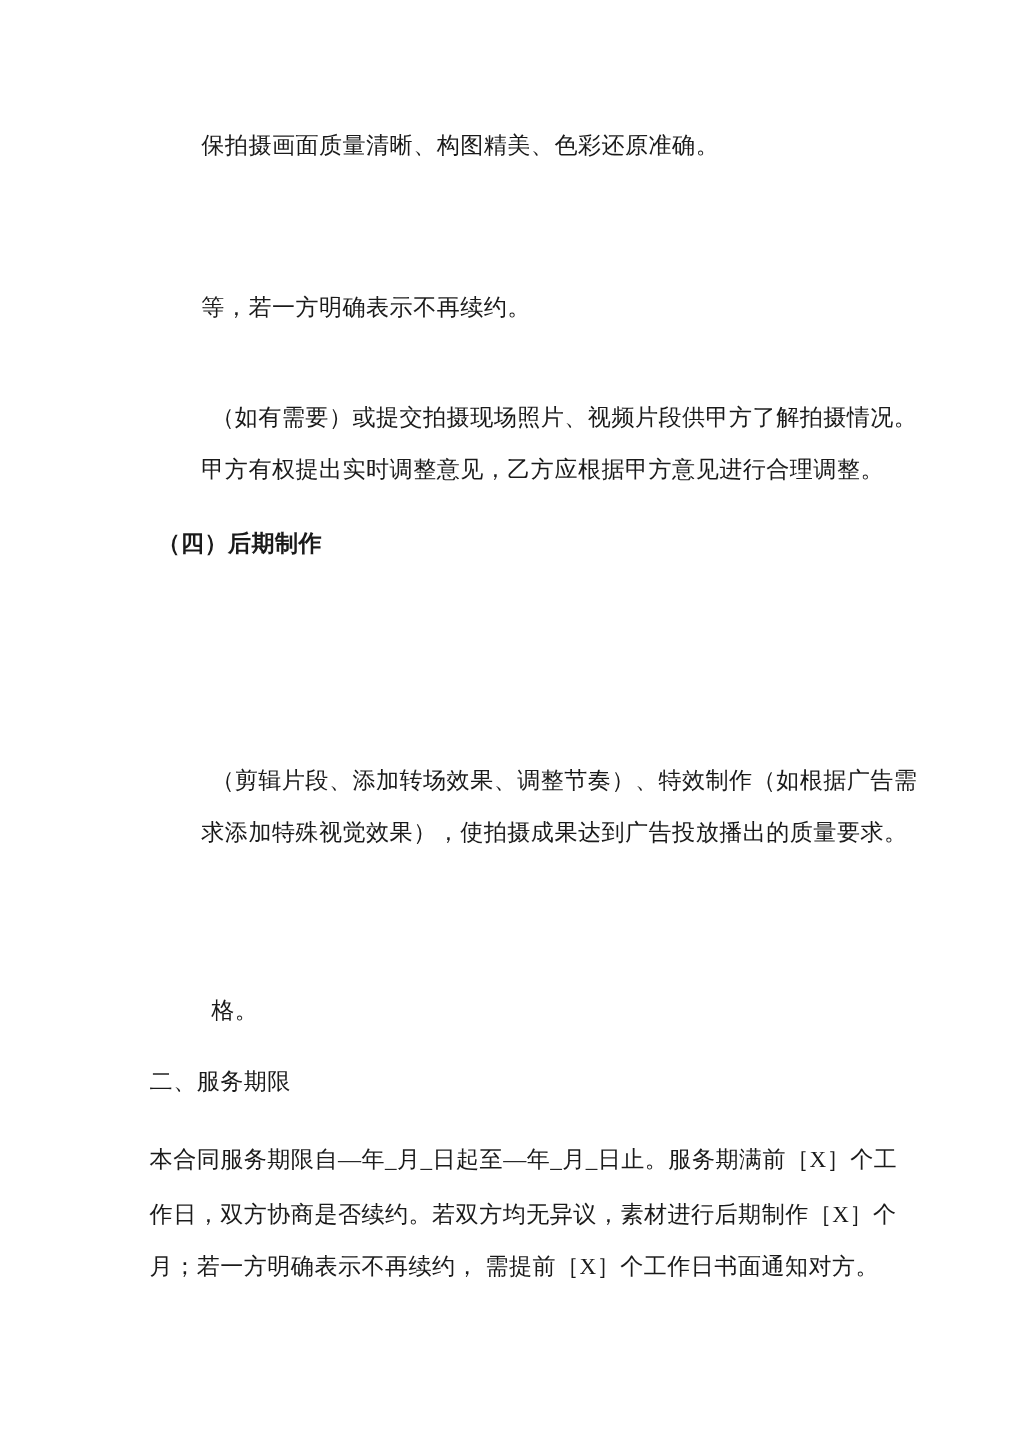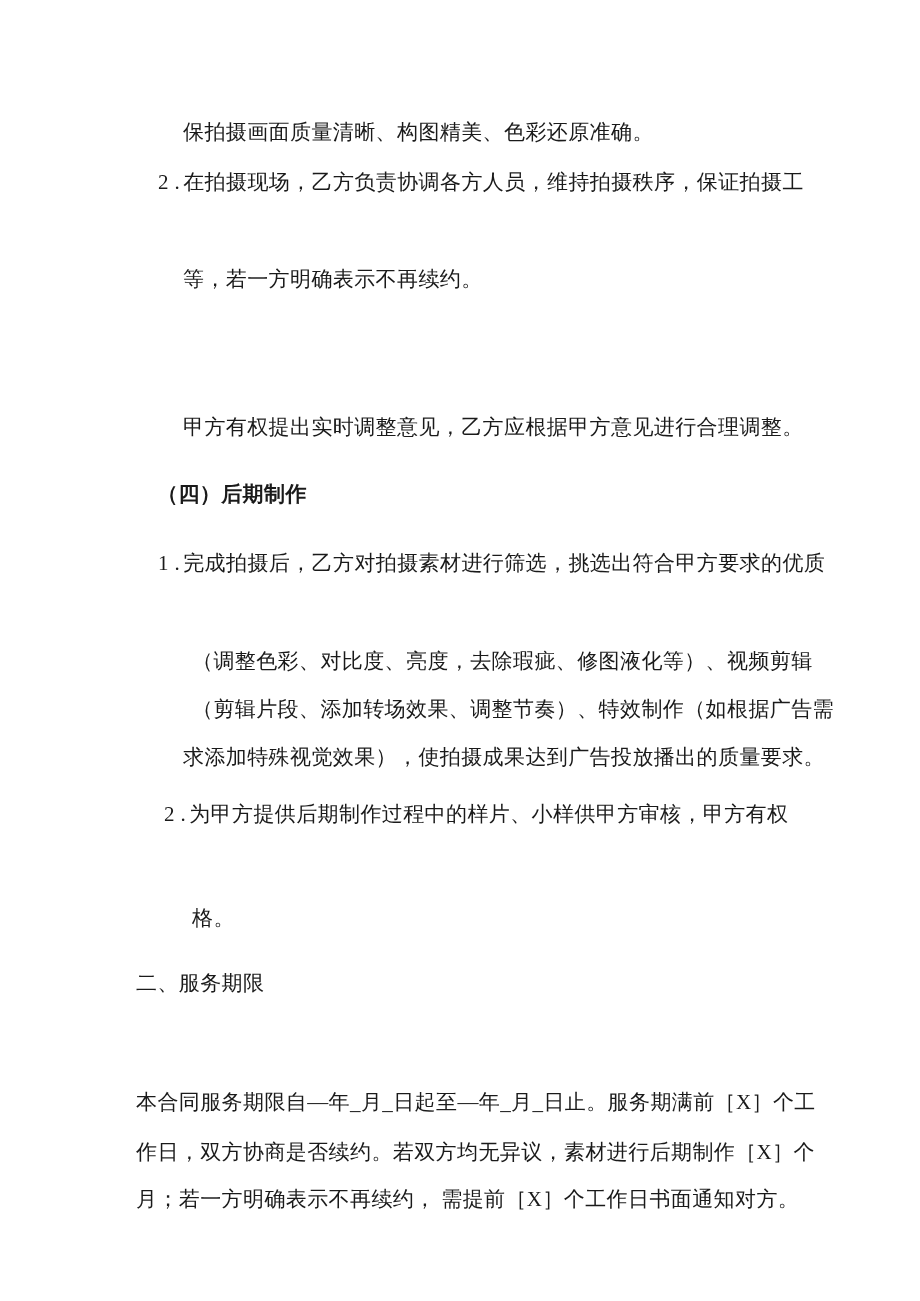--- a/index.html
+++ b/index.html
@@ -15,45 +15,42 @@
     position:absolute;
     font-size:21px;
     line-height:27px;
     white-space:pre;
     letter-spacing:0.4px;
   }
   .cont  {left:183px;}
   .numln {left:158px;}
   .numln2{left:164px;}
   .paren {left:192px;}
-  .headb {left:143px;font-weight:700;margin-left:14px;}
+  .headb {left:143px;font-weight:700;}
   .head  {left:136px;}
-  .bodyln{left:136px;margin-top:48px;}
+  .bodyln{left:136px;}
   .no{display:inline-block;margin-right:3px;}
 </style>
 </head>
 <body>
 
 <div class="page" style="--bg: #ffffff; --fg: #1a1a1a;">
 
   <div class="line cont" style="top:119px">保拍摄画面质量清晰、构图精美、色彩还原准确。</div>
 
-  <div class="line numln" style="top:169px"><span class="no">2 .</span><span>在拍摄现场，乙方负责协调各方人员，维持拍摄秩序，保证拍摄工</span></div>
   <div class="line cont" style="top:266px">等，若一方明确表示不再续约。</div>
 
+  <div class="line paren" style="top:366px">（如有需要）或提交拍摄现场照片、视频片段供甲方了解拍摄情况。</div>
   <div class="line cont" style="top:414px">甲方有权提出实时调整意见，乙方应根据甲方意见进行合理调整。</div>
 
   <div class="line headb" style="top:481px">（四）后期制作</div>
 
-  <div class="line numln" style="top:550px"><span class="no">1 .</span><span>完成拍摄后，乙方对拍摄素材进行筛选，挑选出符合甲方要求的优质</span></div>
-  <div class="line paren" style="top:648px">（调整色彩、对比度、亮度，去除瑕疵、修图液化等）、视频剪辑</div>
   <div class="line paren" style="top:696px">（剪辑片段、添加转场效果、调整节奏）、特效制作（如根据广告需</div>
   <div class="line cont" style="top:744px">求添加特殊视觉效果），使拍摄成果达到广告投放播出的质量要求。</div>
 
-  <div class="line numln2" style="top:801px"><span class="no">2 .</span><span>为甲方提供后期制作过程中的样片、小样供甲方审核，甲方有权</span></div>
   <div class="line paren" style="top:905px">格。</div>
 
   <div class="line head" style="top:970px">二、服务期限</div>
 
   <div class="line bodyln" style="top:1041px">本合同服务期限自—年_月_日起至—年_月_日止。服务期满前［X］个工</div>
   <div class="line bodyln" style="top:1091px">作日，双方协商是否续约。若双方均无异议，素材进行后期制作［X］个</div>
   <div class="line bodyln" style="top:1138px">月；若一方明确表示不再续约， 需提前［X］个工作日书面通知对方。</div>
 
 </div>
 

